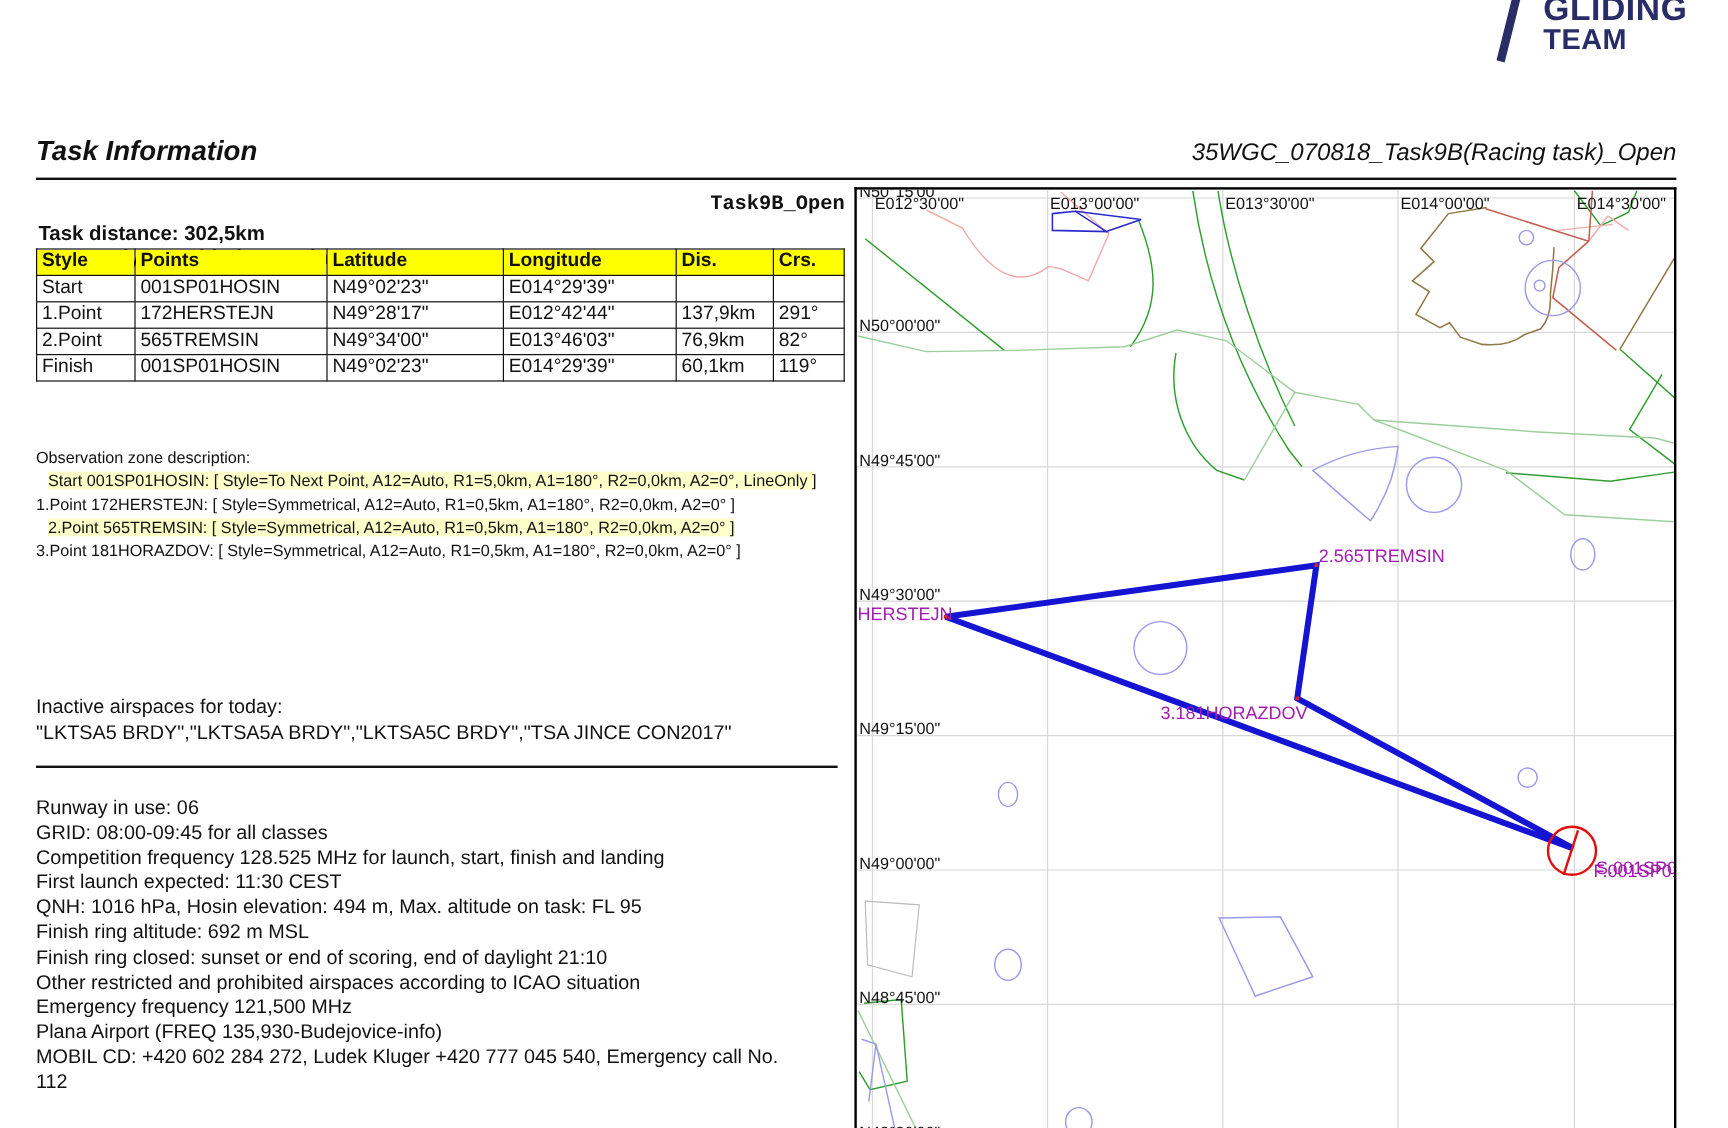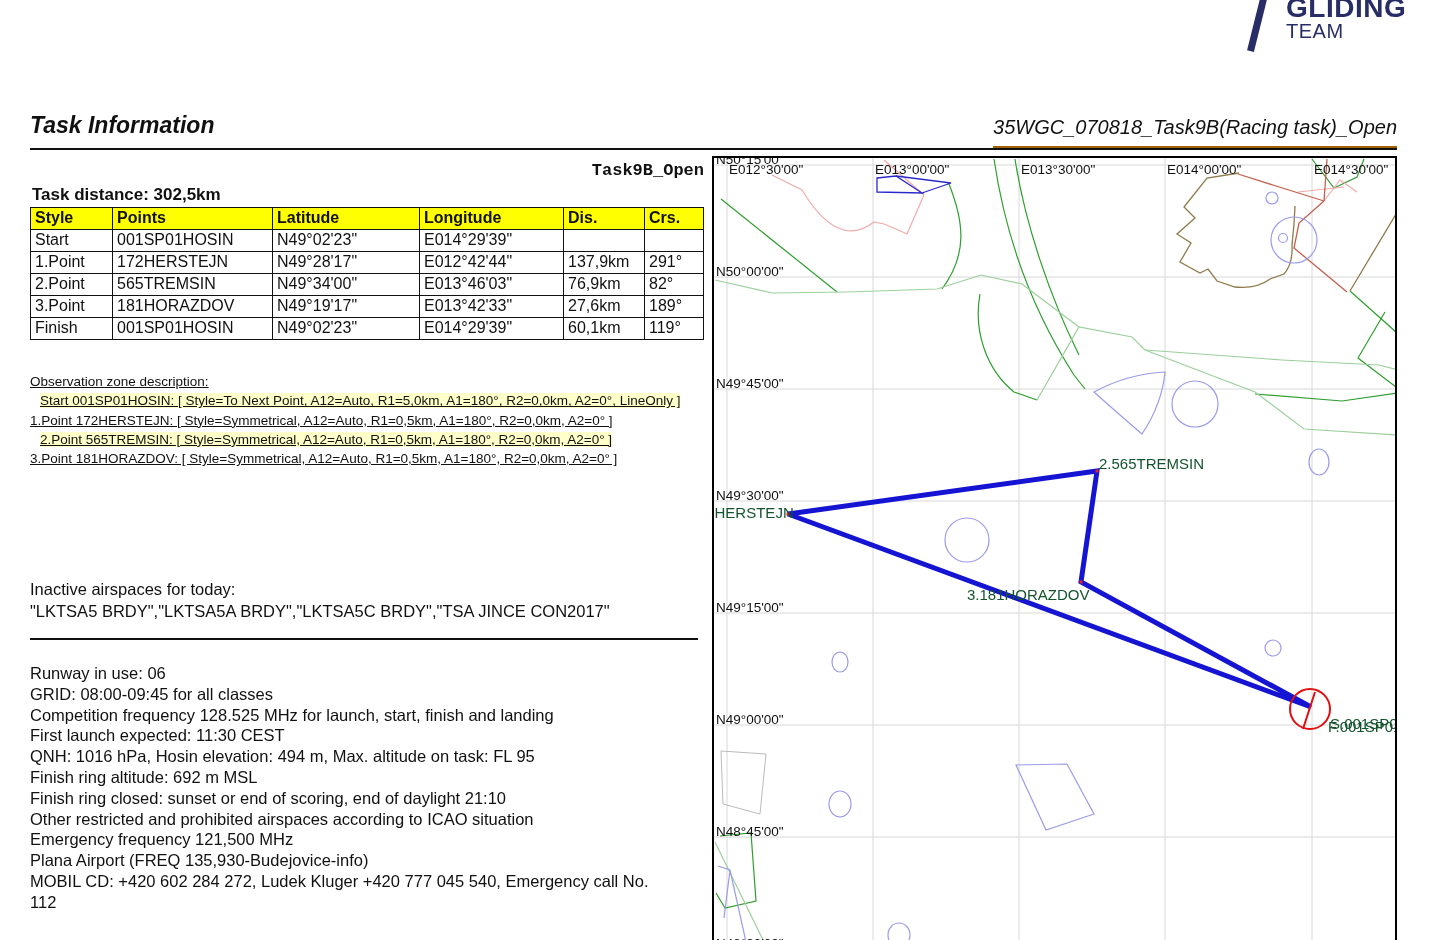--- a/index.html
+++ b/index.html
@@ -5,60 +5,60 @@
   * { margin:0; padding:0; box-sizing:border-box; }
   html,body { width:1440px; height:940px; overflow:hidden; background:#ffffff;
     font-family:"Liberation Sans", sans-serif; color:#111; }
   #page { position:relative; width:1440px; height:940px; }
 
   
   #logo { position:absolute; left:1240px; top:-8px; color:#292d66; }
   #logo .slash { position:absolute; left:14px; top:2px; width:7px; height:58px;
     background:#292d66; transform:rotate(14deg); }
   #logo .l1 { position:absolute; left:46px; top:0; font-size:28px; font-weight:bold; letter-spacing:.5px; }
-  #logo .l2 { position:absolute; left:46px; top:28px; font-size:20px; font-weight:normal; letter-spacing:.5px; }
+  #logo .l2 { position:absolute; left:46px; top:28px; font-size:24px; font-weight:bold; letter-spacing:.5px; }
 
   
   #hdr-title { position:absolute; left:30px; top:112px; font-size:23px; font-weight:bold; font-style:italic; }
   #hdr-doc   { position:absolute; right:43px; top:116px; font-size:20px; font-style:italic;
-    border-bottom:4px solid #a16207; padding-bottom:7px; }
+    border-bottom:1px solid #a16207; padding-bottom:18px; }
   #hdr-rule  { position:absolute; left:30px; top:148px; width:1367px; height:2px; background:#111; }
 
   
   #task-type { position:absolute; left:32px; top:161px; font-size:17px; font-weight:bold;margin-top:44px; }
   #task-name { position:absolute; left:32px; top:161px; width:672px; text-align:right; font-size:17px; font-weight:bold;font-family:Liberation Mono, monospace; }
   #task-dist { position:absolute; left:32px; top:185px; font-size:17px; font-weight:bold; }
 
   
   #task-table { position:absolute; left:30px; top:207px; border-collapse:collapse; table-layout:fixed; width:673px; }
   #task-table th, #task-table td { border:1px solid #111; font-size:16px; padding:1px 4px 2px 4px;
     height:20px; text-align:left; overflow:hidden; white-space:nowrap; }
   #task-table th { background:#ffff00; font-weight:bold; }
   #task-table col:nth-child(1){width:82px;} #task-table col:nth-child(2){width:160px;}
   #task-table col:nth-child(3){width:147px;} #task-table col:nth-child(4){width:144px;}
   #task-table col:nth-child(5){width:81px;}  #task-table col:nth-child(6){width:59px;}
 
   
-  #obs { position:absolute; left:30px; top:372px; font-size:13.5px; line-height:19.3px; white-space:nowrap;text-decoration:underline; }
+  #obs { position:absolute; left:30px; top:372px; font-size:13.5px; line-height:19.3px; white-space:nowrap; }
   #obs .hl { background:#ffffc9;margin-left:10px; }
 
   
   #inactive-title { position:absolute; left:30px; top:580px; font-size:16.5px; }
   #inactive-val   { position:absolute; left:30px; top:602px; font-size:16.5px; }
   #divider { position:absolute; left:30px; top:638px; width:668px; height:2px; background:#111; }
 
   
   #notes { position:absolute; left:30px; top:663px; font-size:16.5px; line-height:20.8px; white-space:nowrap; }
 
   
   #map { position:absolute; left:712px; top:156px; width:685px; height:784px; overflow:hidden;
     border-top:2px solid #000; border-left:2px solid #000; border-right:2px solid #000; background:#fff; }
   #map svg { position:absolute; left:0; top:0; }
   .maplbl { position:absolute; font-size:13.5px; color:#111; white-space:nowrap; }
-  .wplbl  { position:absolute; font-size:15px; color:#14532d; white-space:nowrap; }
+  .wplbl  { position:absolute; font-size:15px; color:#a21caf; white-space:nowrap; }
 </style>
 </head>
 <body>
 
 <div id="page">
 
   <div id="logo">
     <div class="slash"></div>
     <div class="l1">GLIDING</div>
     <div class="l2">TEAM</div>
@@ -108,28 +108,20 @@
           <td>137,9km</td>
           <td>291°</td>
         </tr>
         <tr>
           <td>2.Point</td>
           <td>565TREMSIN</td>
           <td>N49°34'00"</td>
           <td>E013°46'03"</td>
           <td>76,9km</td>
           <td>82°</td>
-        </tr>
-        <tr>
-          <td>3.Point</td>
-          <td>181HORAZDOV</td>
-          <td>N49°19'17"</td>
-          <td>E013°42'33"</td>
-          <td>27,6km</td>
-          <td>189°</td>
         </tr>
         <tr>
           <td>Finish</td>
           <td>001SP01HOSIN</td>
           <td>N49°02'23"</td>
           <td>E014°29'39"</td>
           <td>60,1km</td>
           <td>119°</td>
         </tr>
       </tbody>

